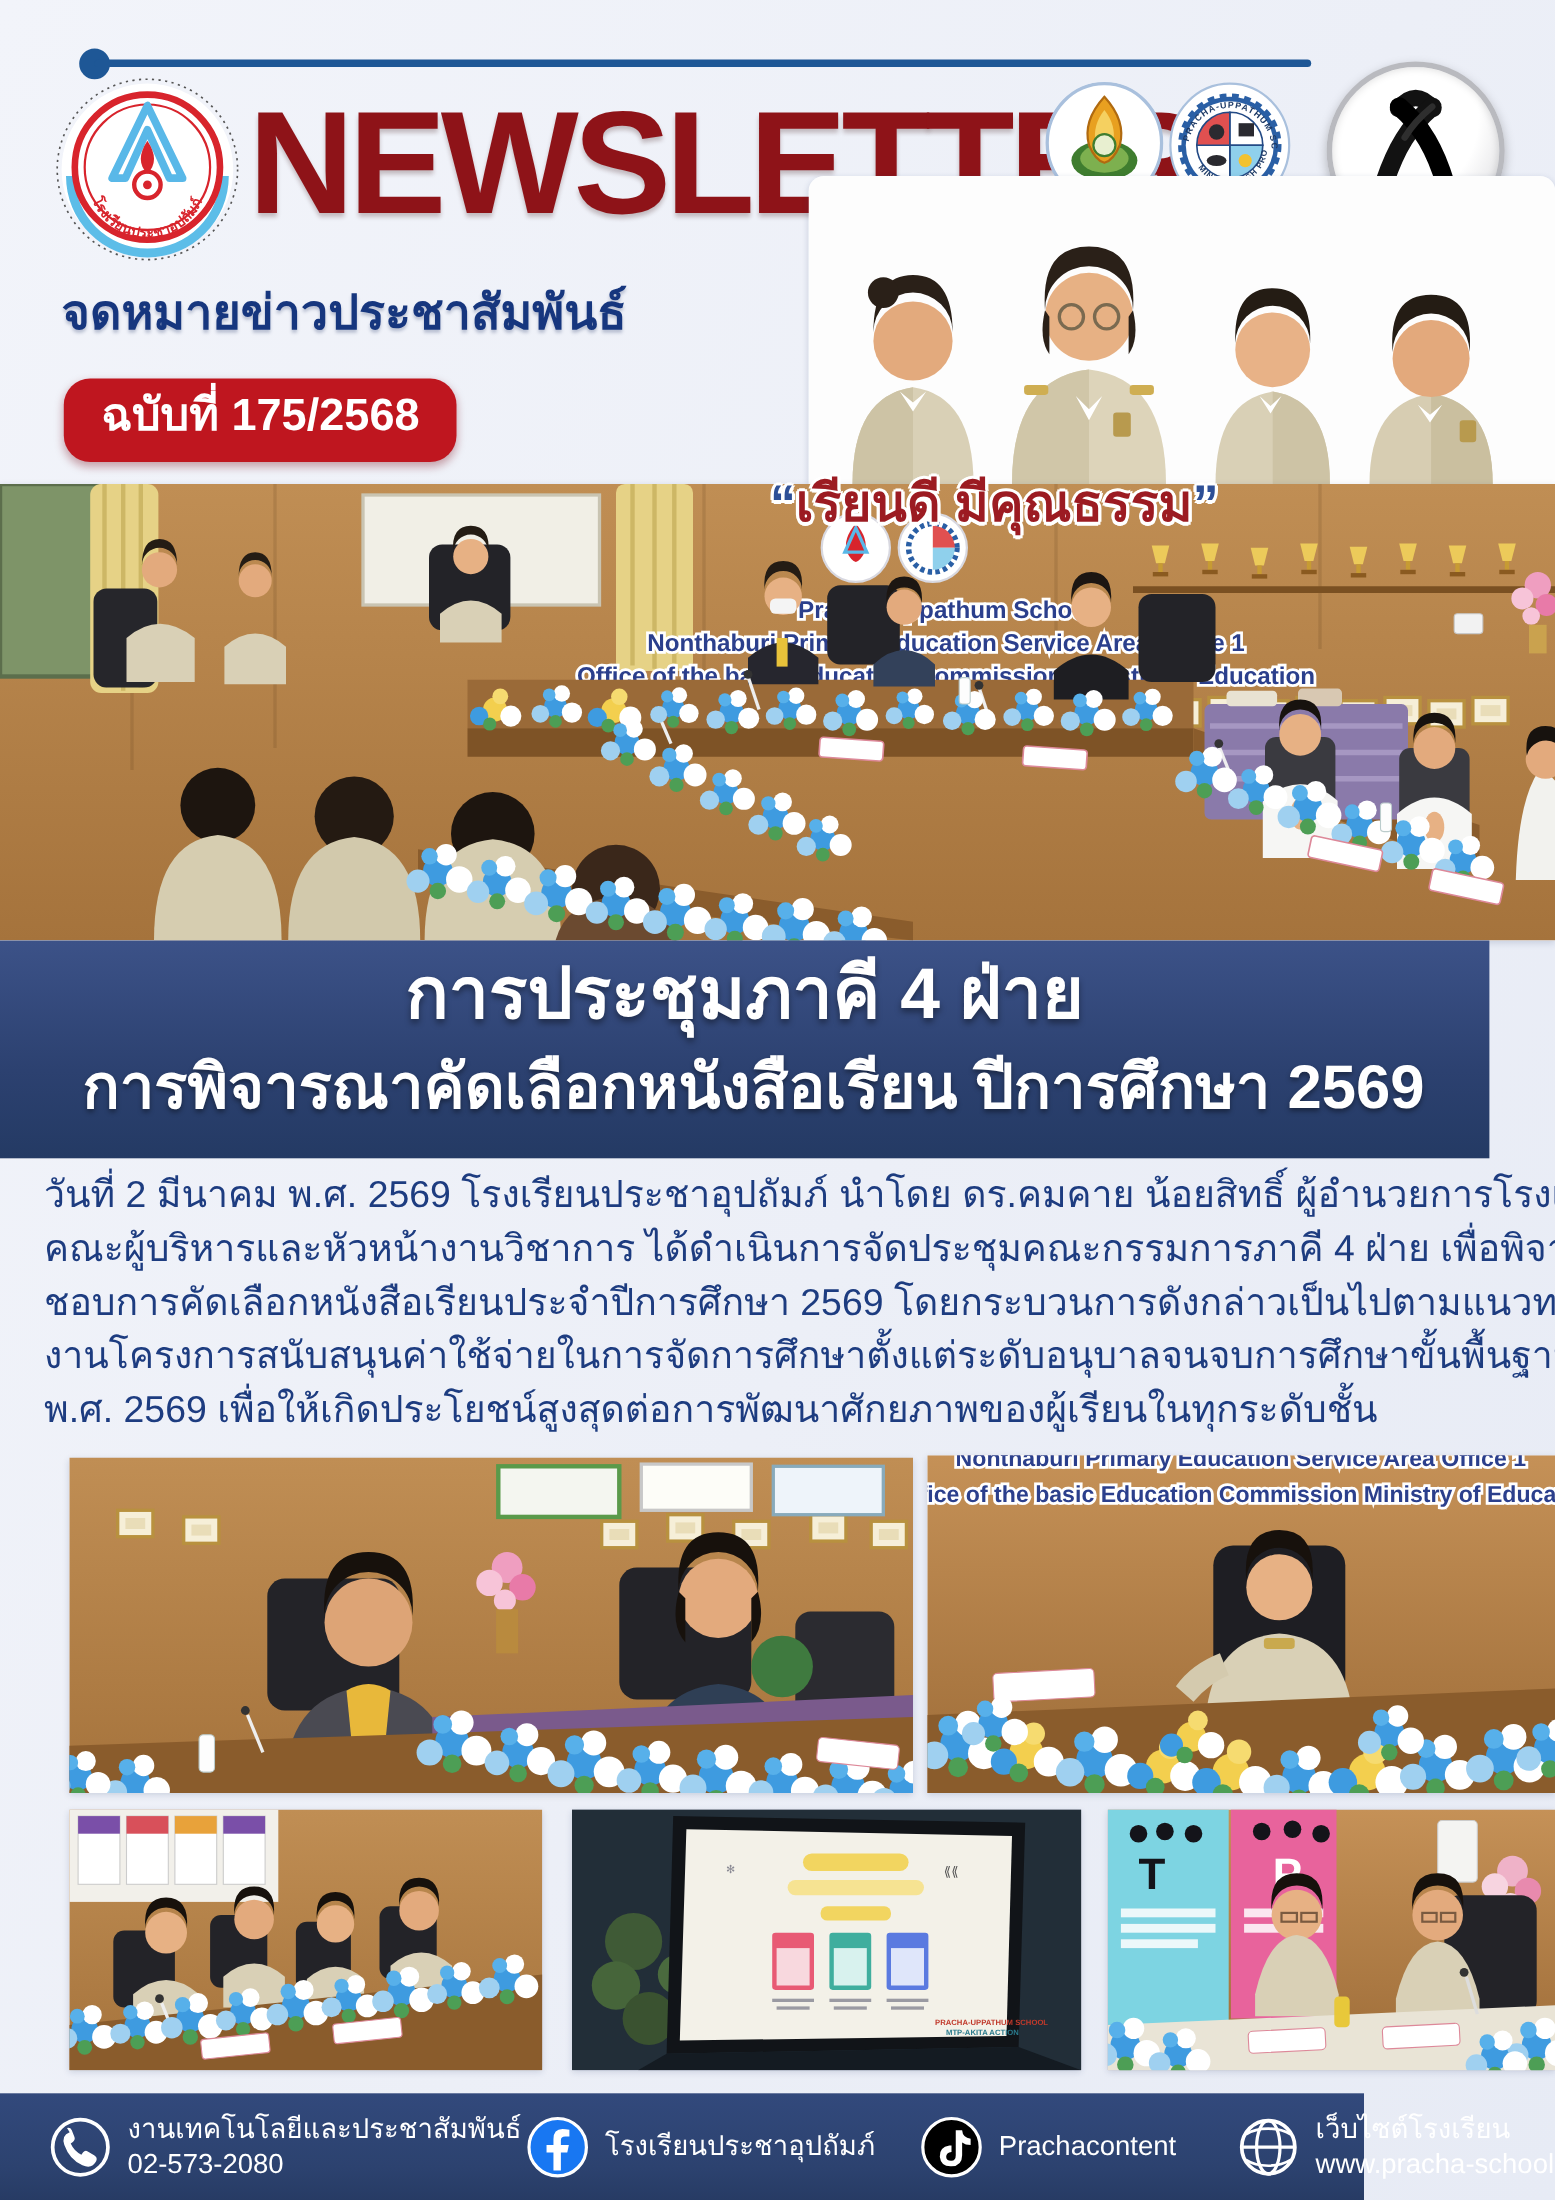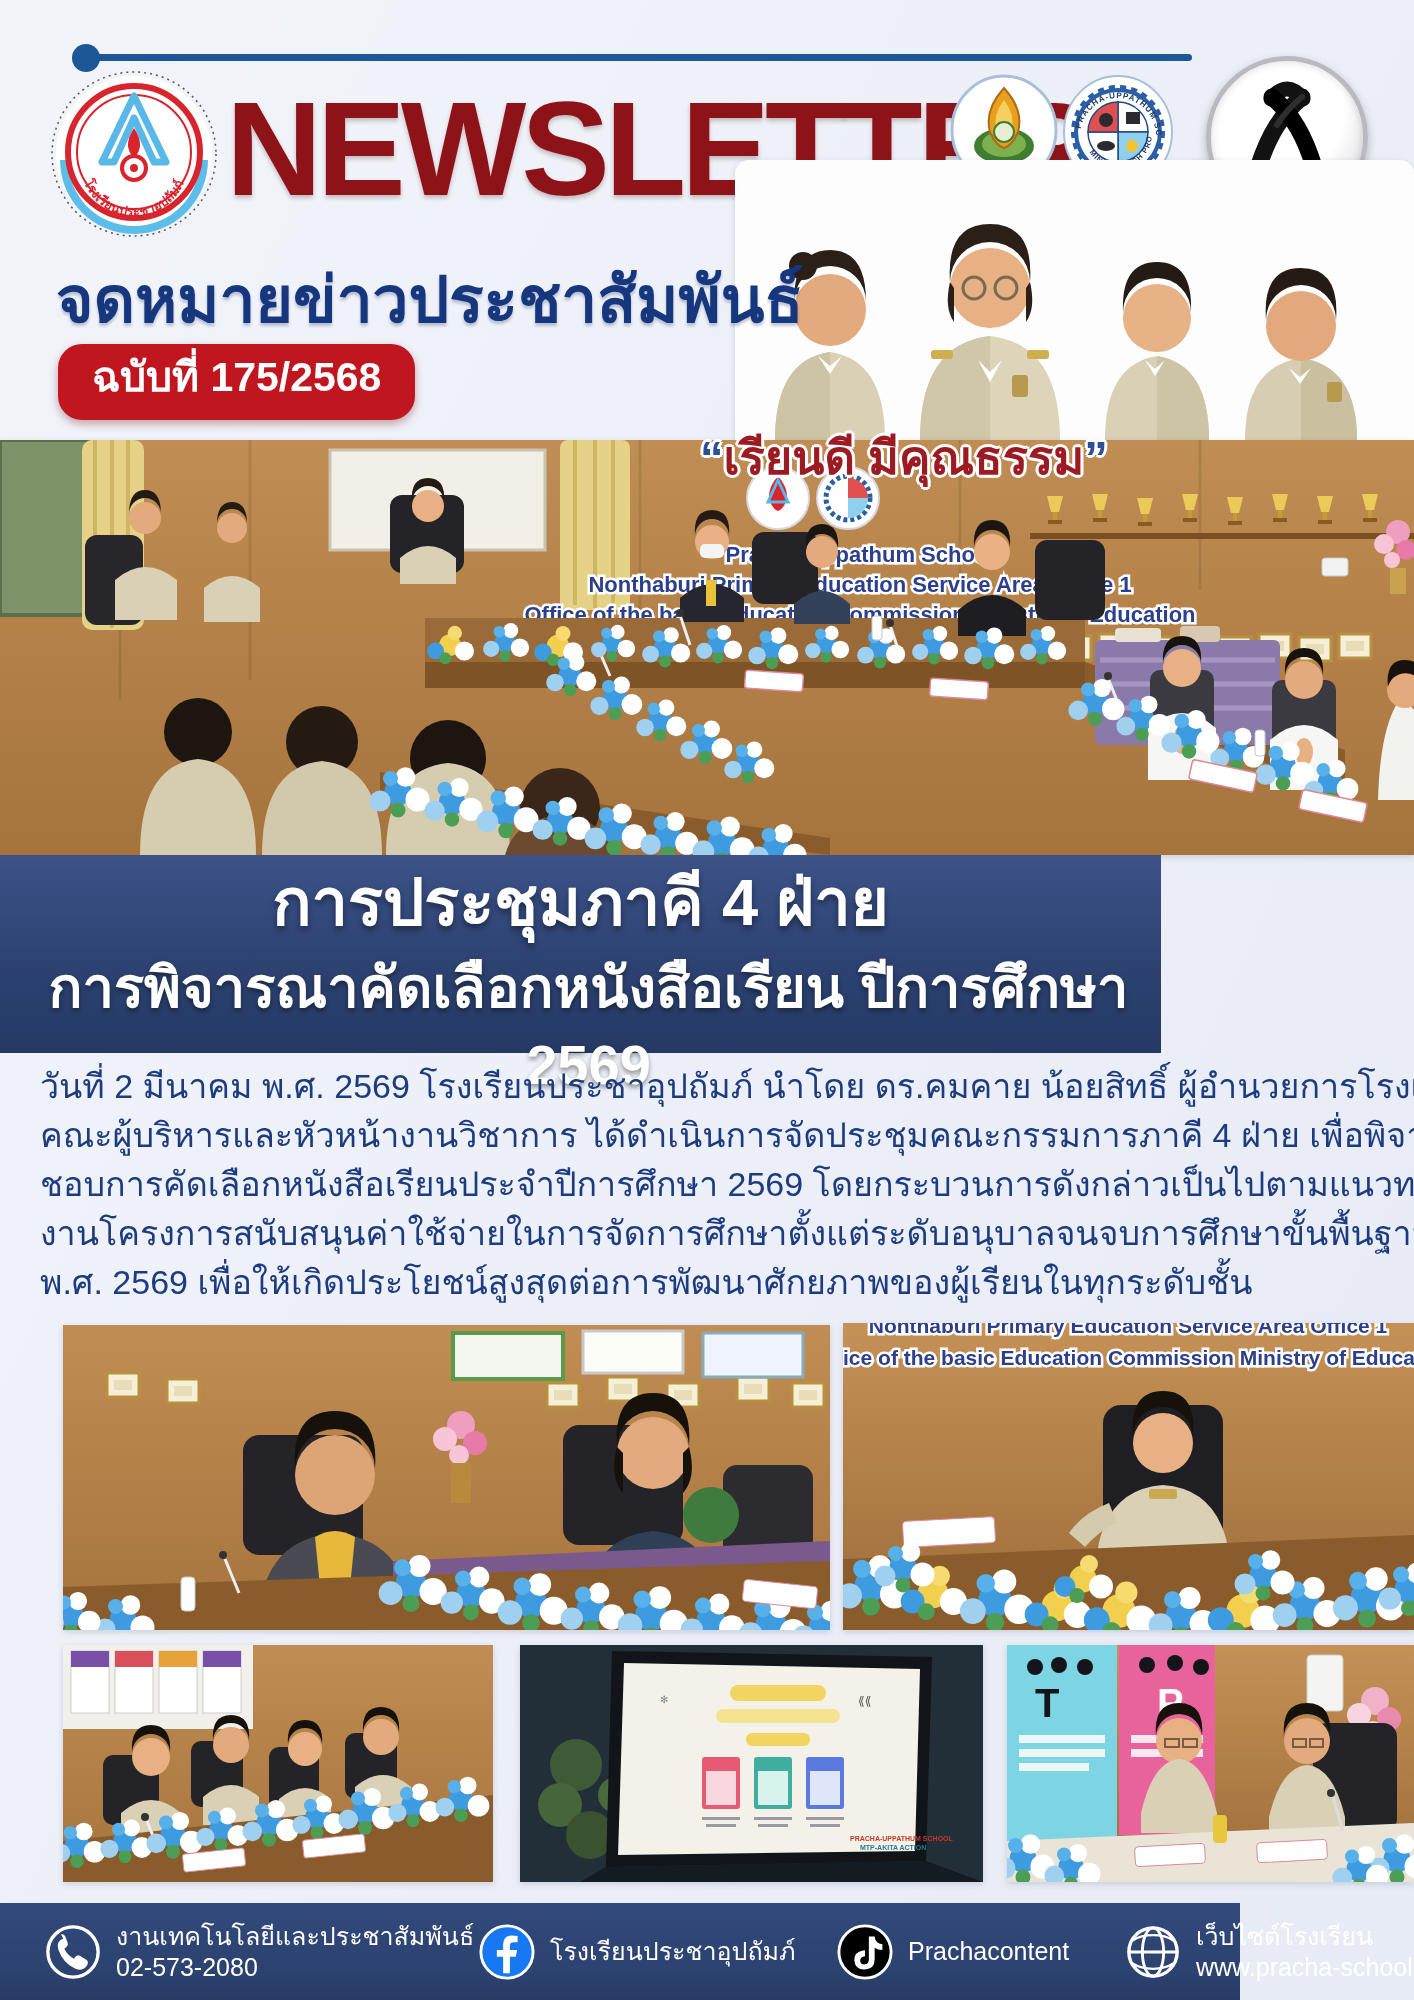--- a/index.html
+++ b/index.html
@@ -6,37 +6,37 @@
   .page{position:relative;width:1414px;height:2000px;margin:0 auto;overflow:hidden;
         background:linear-gradient(115deg,#f2f4fa 0%,#eceff7 55%,#e7ebf5 100%);
         font-family:"Liberation Sans","DejaVu Sans",sans-serif;}
   .abs{position:absolute;}
   
   .top-rule{left:86px;top:54px;width:1106px;height:7px;background:#1e5796;border-radius:4px;}
   .top-dot{left:72px;top:44px;width:28px;height:28px;border-radius:50%;background:#1e5796;}
   
   .newsletter{left:226px;top:70px;width:710px;font-size:133px;line-height:1.2;font-weight:bold;
               letter-spacing:-5px;color:#8e1318;text-shadow:0 3px 4px rgba(60,20,20,.25);}
-  .subtitle{left:56px;top:248px;font-size:64px;font-weight:bold;color:#16367e;
+  .subtitle{left:56px;top:248px;font-size:44px;font-weight:bold;color:#16367e;
             text-shadow:0 3px 3px rgba(20,40,90,.25);white-space:nowrap;}
   .issue-badge{left:58px;top:344px;height:76px;padding:0 34px;background:#bf161f;border-radius:24px;
                display:flex;align-items:flex-start;box-shadow:0 4px 8px rgba(120,10,20,.35);}
   .issue-badge span{color:#fff;font-size:41px;font-weight:bold;white-space:nowrap;}
   .date-label{left:372px;top:350px;font-size:47px;font-weight:bold;color:#1e56ad;
               text-shadow:0 2px 2px rgba(20,60,140,.25);white-space:nowrap;}
   .badge{border-radius:50%;}
   .ribbon-wrap{left:1206px;top:56px;width:152px;height:152px;border-radius:50%;
                background:radial-gradient(circle at 35% 30%,#ffffff 55%,#e8e8ea 75%,#c9c9cd 100%);
                border:5px solid #b9babf;box-shadow:0 4px 10px rgba(0,0,0,.25),inset 0 0 8px rgba(0,0,0,.15);}
   .quote{left:700px;top:420px;width:714px;text-align:left;font-size:47px;font-weight:bold;color:#9c1b22;
          white-space:nowrap;
          text-shadow:-2px -2px 0 #fff,2px -2px 0 #fff,-2px 2px 0 #fff,2px 2px 0 #fff,0 3px 0 #fff,3px 0 0 #fff,-3px 0 0 #fff,0 -3px 0 #fff;}
   .quote .qm{color:#2d4f96;}
   
-  .banner{left:0;top:855px;width:1161px;height:198px;text-align:center;color:#fff;
+  .banner{left:0;top:855px;width:1354px;height:198px;text-align:center;color:#fff;
           background:linear-gradient(180deg,#3c5288 0%,#2c4170 60%,#243a64 100%);}
   .banner-title{margin-top:14px;font-size:65px;font-weight:bold;line-height:1.05;
                 text-shadow:0 4px 6px rgba(0,0,0,.4);}
   .banner-sub{margin-top:6px;font-size:56px;font-weight:bold;text-shadow:0 3px 5px rgba(0,0,0,.4);padding-left:16px;}
   
   .article{left:40px;top:1062px;width:1340px;color:#1d3c80;font-size:34px;line-height:49px;}
   .article div{white-space:nowrap;}
   
   .photo{display:block;box-shadow:0 2px 6px rgba(40,60,110,.18);}
   

